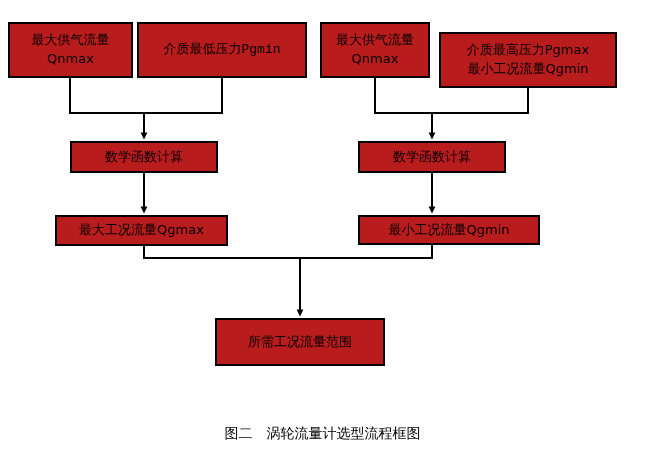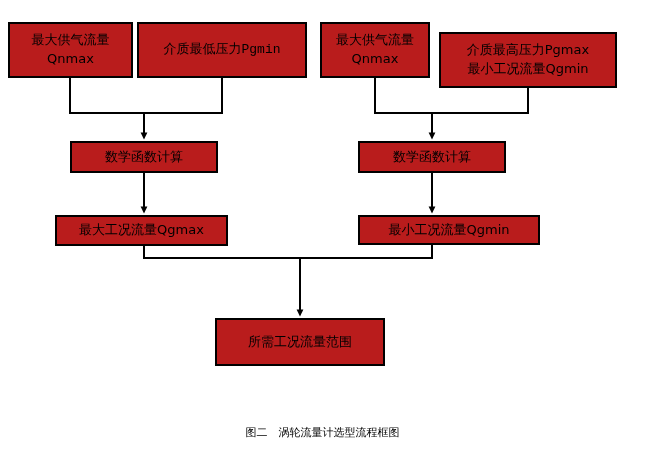--- a/index.html
+++ b/index.html
@@ -44,21 +44,21 @@
     white-space: nowrap;
     text-align: center;
   }
   .t13 { font-size: 13px; }
   .caption {
     position: absolute;
     left: 0;
     width: 645px;
     text-align: center;
     color: #000000;
-    font-size: 11px;
+    font-size: 14px;
     font-family: "DejaVu Sans", "Liberation Sans", sans-serif;
     white-space: pre;
   }
 </style>
 </head>
 <body>
 
 <div id="canvas">
 
   <svg id="flow-svg" viewBox="0 0 645 460" xmlns="http://www.w3.org/2000/svg">

